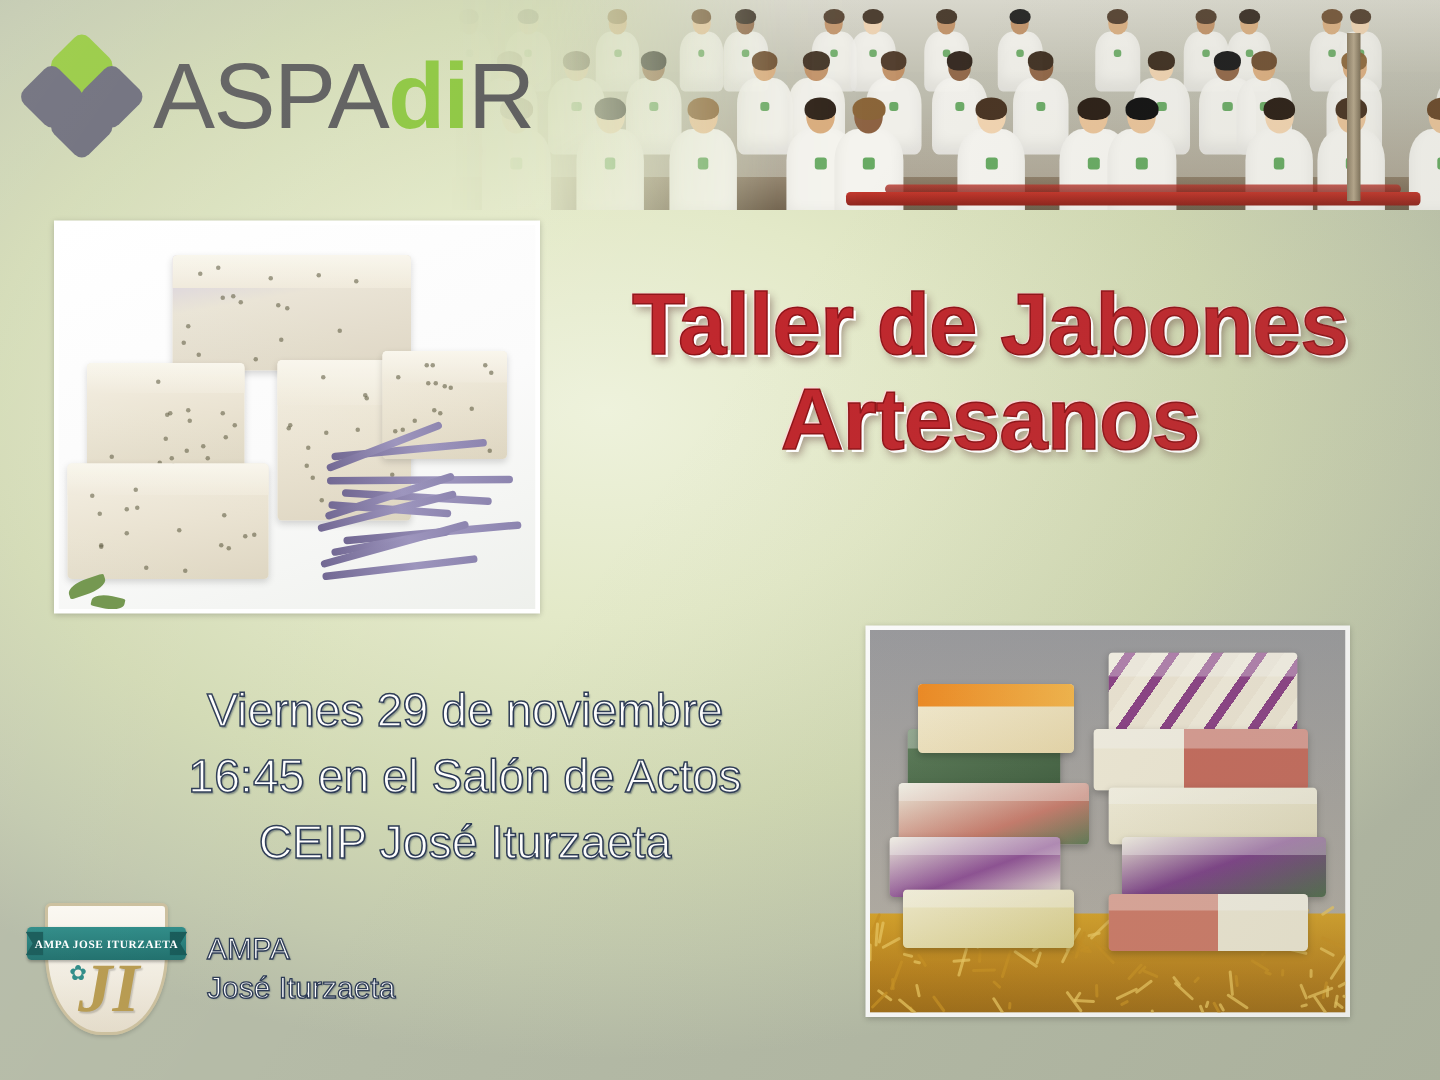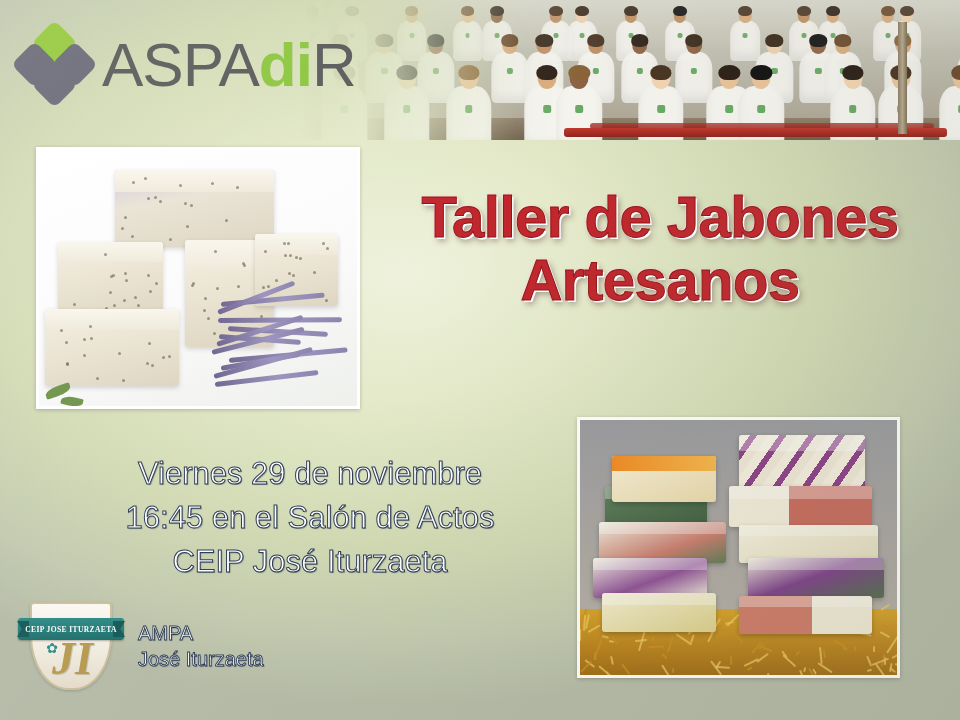--- a/index.html
+++ b/index.html
@@ -734,21 +734,21 @@
       </div>
     </div>
   </div>
 
   <div class="ampa-block">
     <div class="crest">
       <div class="shield"></div>
       <div class="monogram">JI</div>
       <div class="flower">✿</div>
       <div class="ribbon">
-        <span class="ribbon-text">CEIP JOSE ITURZAETA</span>
+        <span class="ribbon-text">AMPA JOSE ITURZAETA</span>
       </div>
     </div>
     <div class="ampa-text">
       <div>AMPA</div>
       <div>José Iturzaeta</div>
     </div>
   </div>
 
 </div>
 

